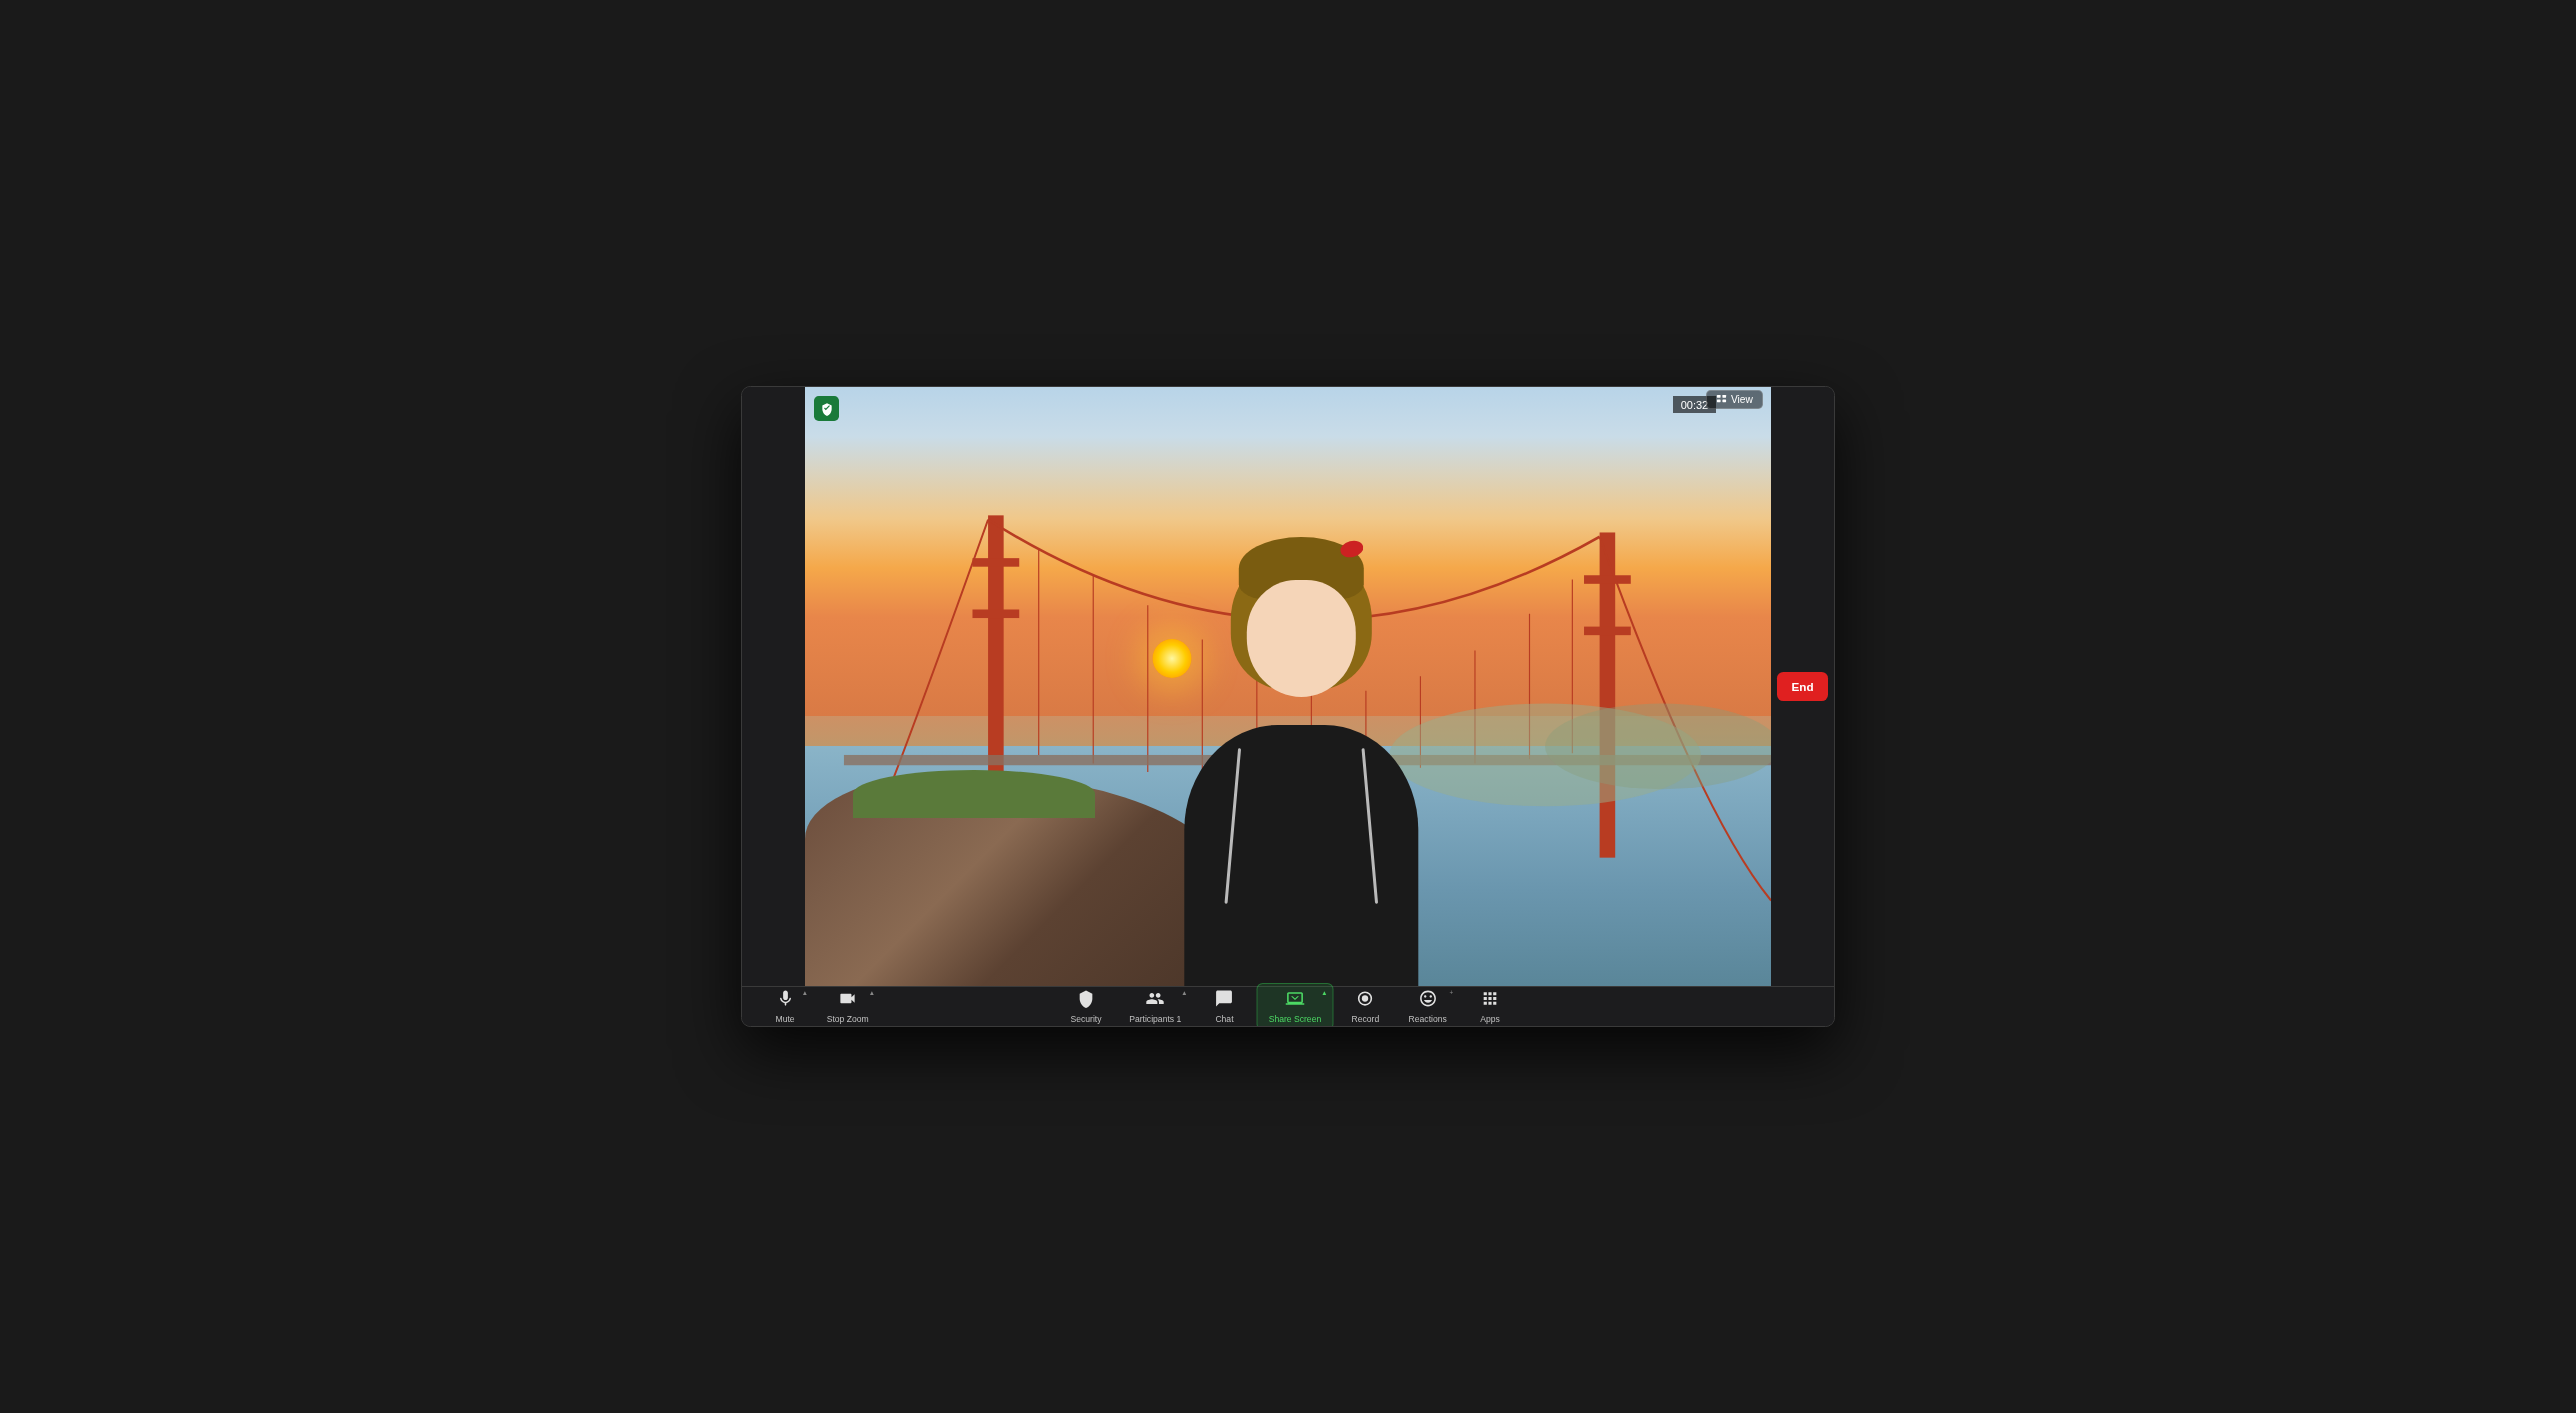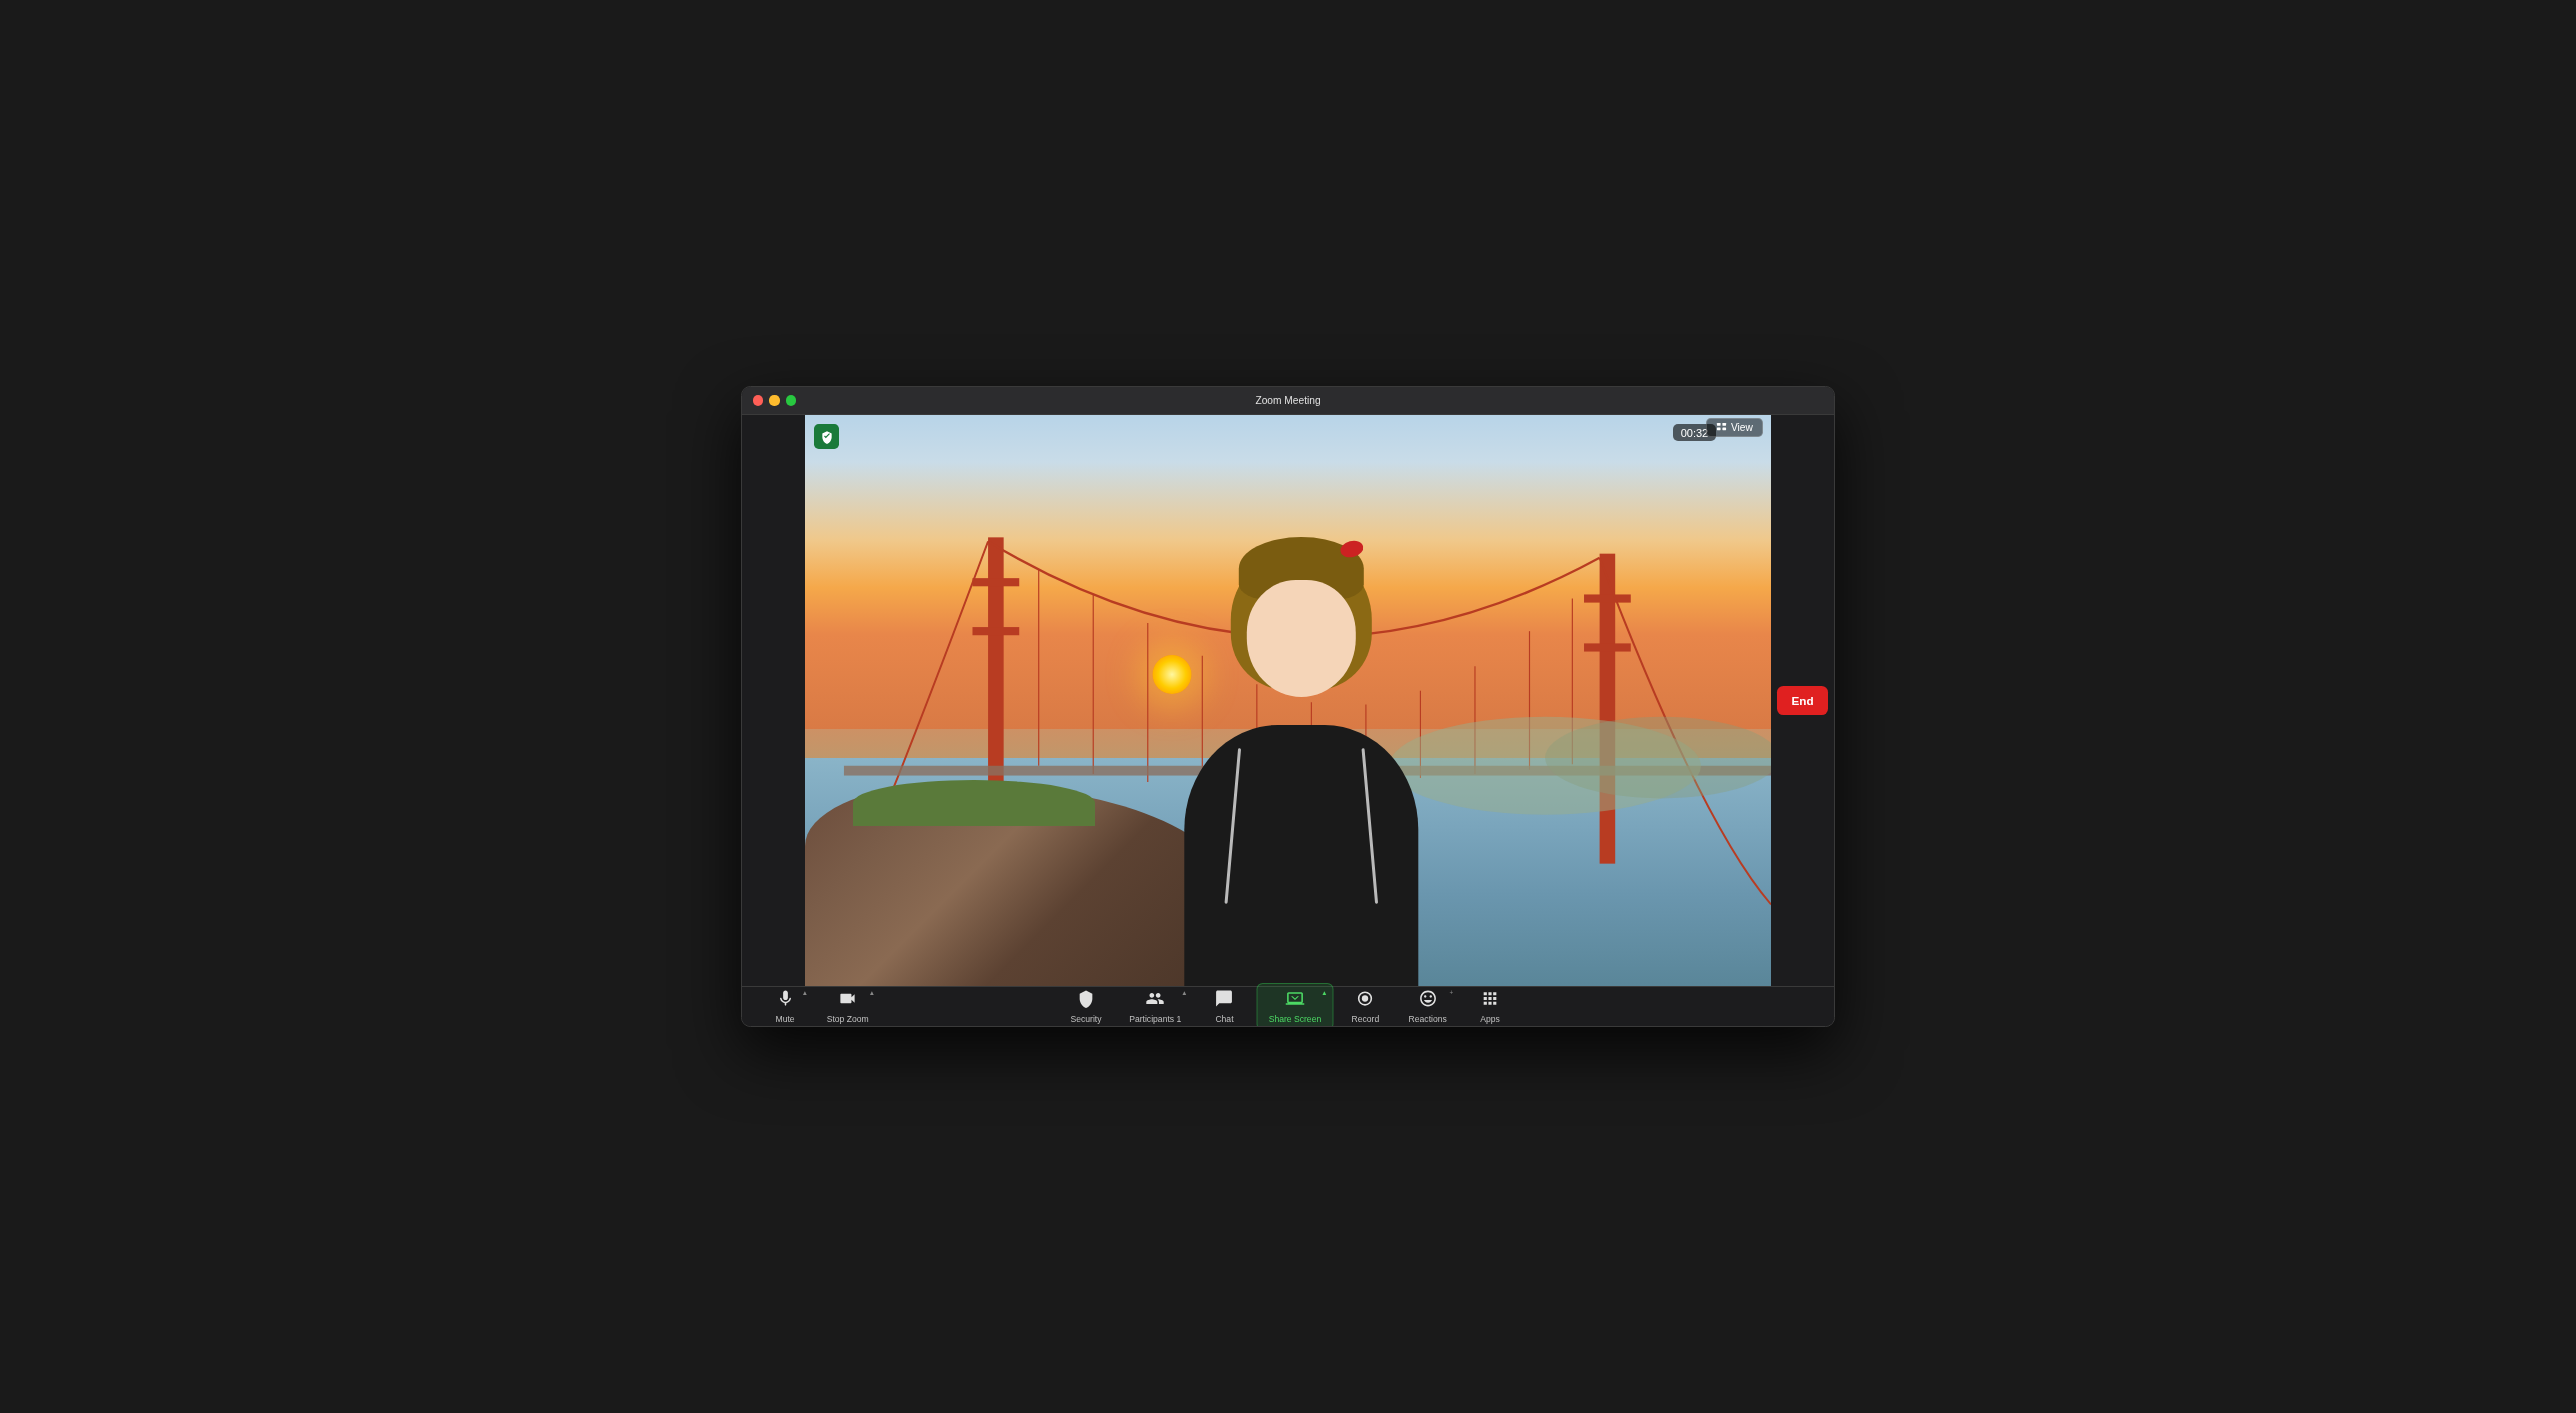--- a/index.html
+++ b/index.html
@@ -297,21 +297,21 @@
     }
 
     
     .timer-badge {
       position: absolute;
       top: 9.4px;
       right: 55px;
       background: rgba(0,0,0,0.6);
       color: white;
       padding: 2.3px 7.8px;
-      border-radius: 5px;
+      border-radius: 0;
       font-size: 11px;
       font-weight: 500;
       font-variant-numeric: tabular-nums;
     }
 
     
     .view-btn {
       position: absolute;
       top: 3px;
       right: 7.8px;
@@ -436,28 +436,20 @@
       align-items: center;
       width: 100%;
       height: 100%;
     }
   </style>
 </head>
 <body>
 
 <div class="window">
 
-  <div class="titlebar">
-    <div class="traffic-lights">
-      <div class="traffic-light close"></div>
-      <div class="traffic-light minimize"></div>
-      <div class="traffic-light maximize"></div>
-    </div>
-    <span class="title-text">Zoom Meeting</span>
-  </div>
 
   <div class="main-content">
 
     <div class="sidebar-left"></div>
 
     <div class="video-area">
       <div class="video-background">
 
         <div class="sky-layer"></div>
 

